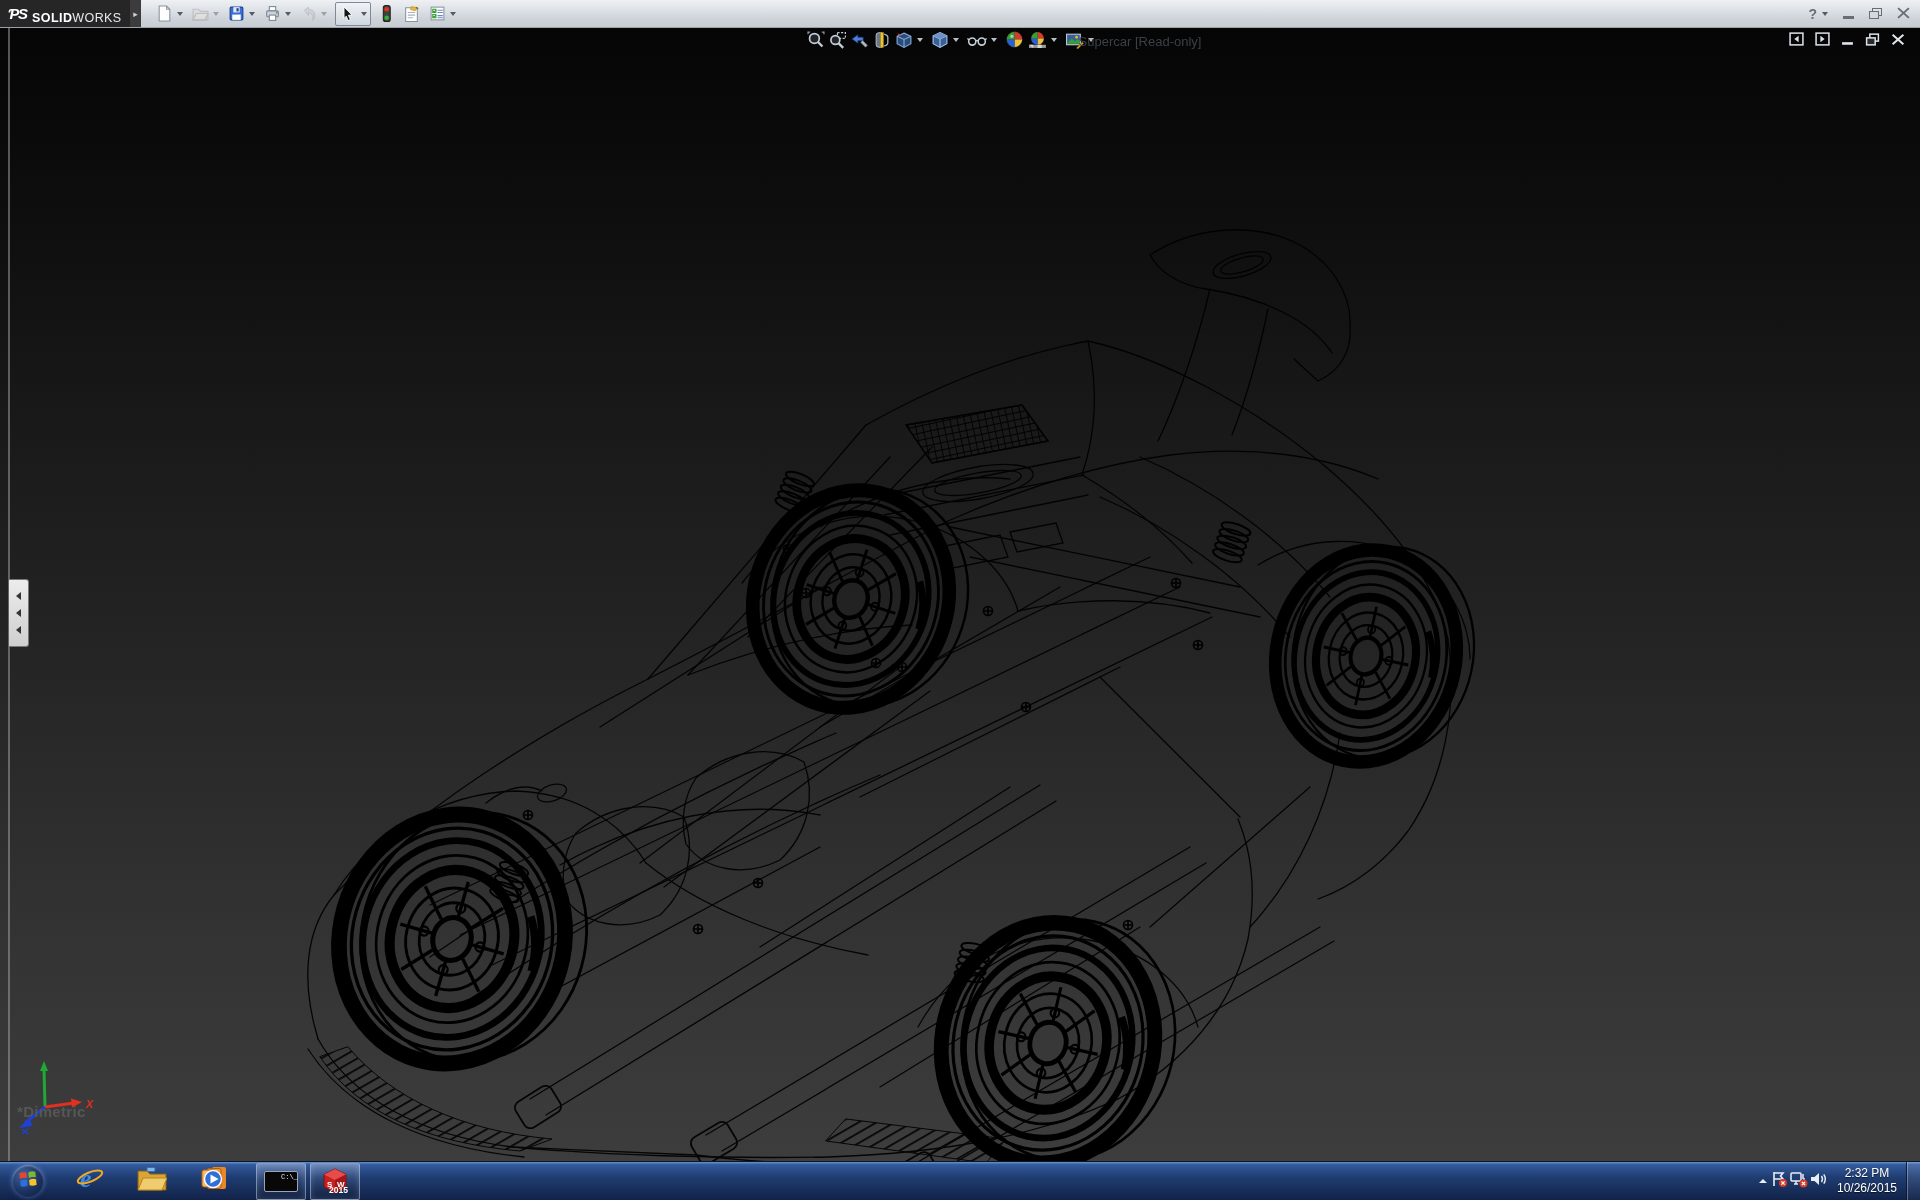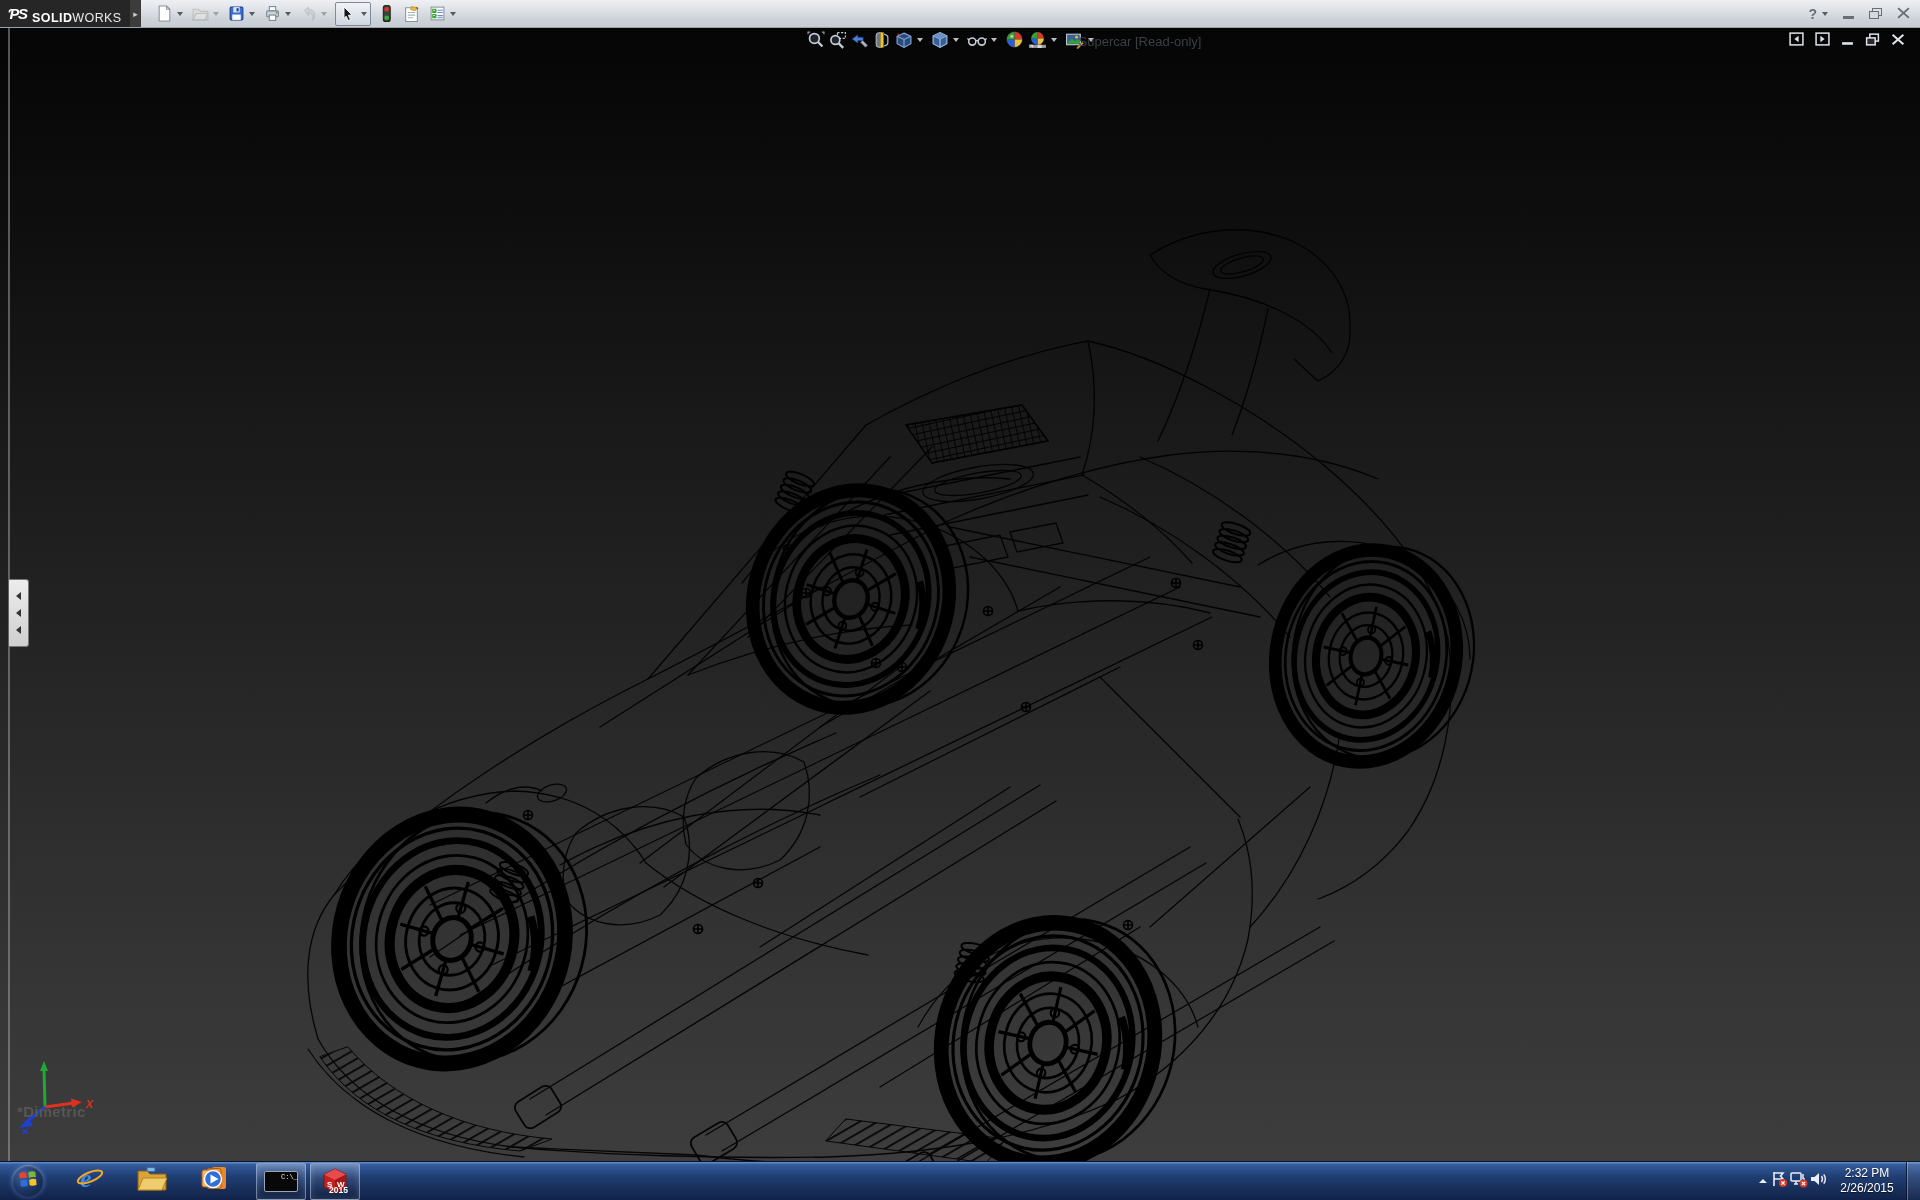--- a/index.html
+++ b/index.html
@@ -599,19 +599,19 @@
             </svg></span>
       </div>
       <div class="tray-ico">
         <span><svg width="18" height="16" viewBox="0 0 18 16">
               <path d="M1 6 h3.5 L9 2 v12 L4.5 10 H1 Z" fill="#e8eef6"></path>
               <path d="M11.5 5 q2 3 0 6 M13.8 3.3 q3 4.7 0 9.4" fill="none" stroke="#e8eef6" stroke-width="1.4"></path>
             </svg></span>
       </div>
       <div class="clock">
         <div>2:32 PM</div>
-        <div>2/26/2015</div>
+        <div>10/26/2015</div>
       </div>
     </div>
     <div class="show-desktop"></div>
   </div>
 
 </div>
 
 </body></html>

